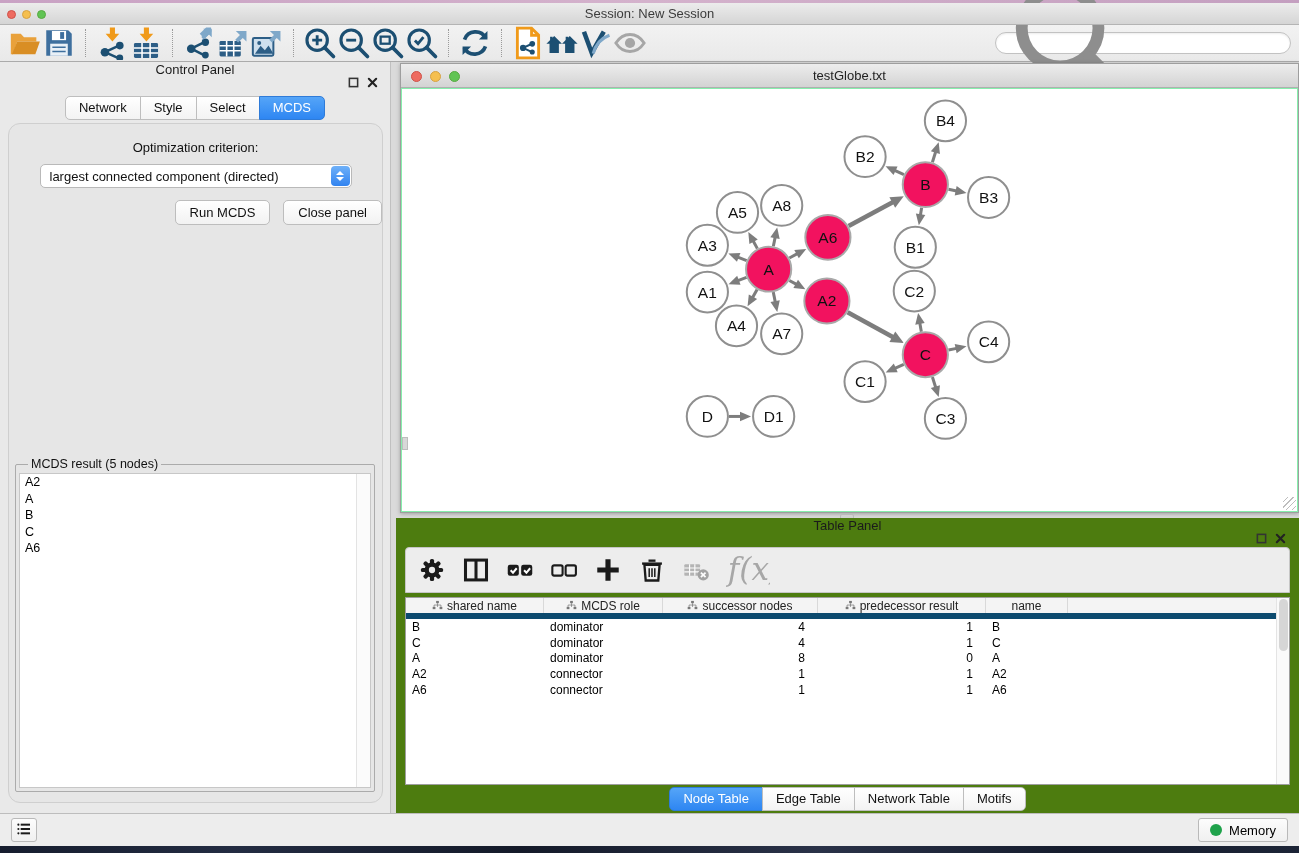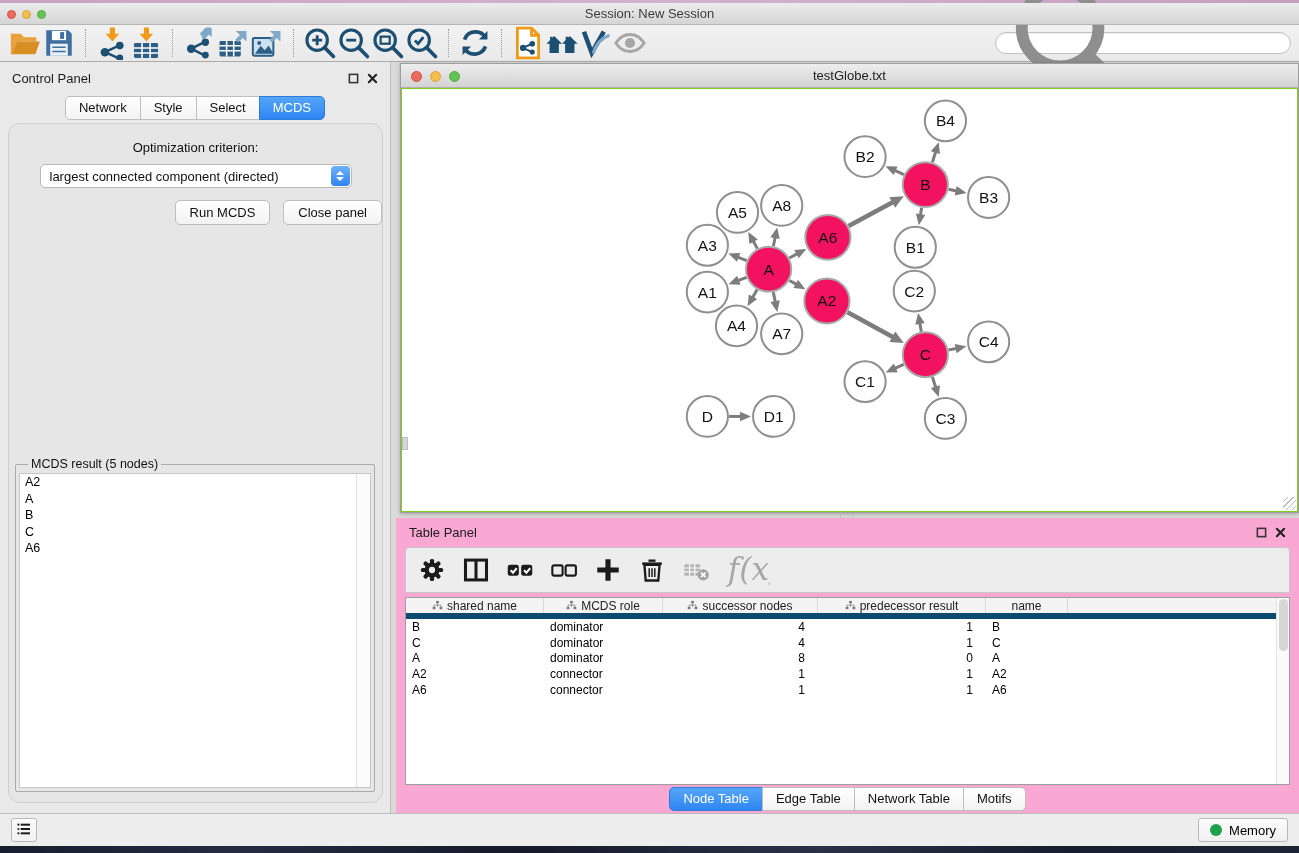--- a/index.html
+++ b/index.html
@@ -33,21 +33,21 @@
     border-radius:12px; display:flex; align-items:center; padding:0 8px; box-shadow:inset 0 1px 2px rgba(0,0,0,.08); }
   .searchbox svg { width:12px; height:12px; flex:none; }
   .searchbox input { border:none; outline:none; background:transparent; font-size:12px; width:100%; margin-left:5px; }
 
   
   .main { display:flex; height:751px; background:#DADADA; }
 
   
   .control-panel { width:391px; flex:none; background:#E9E9E9; border-right:1px solid #C0C0C0;
     display:flex; flex-direction:column; position:relative; }
-  .panel-header { height:32px; display:flex; align-items:center; padding:0 12px; }
+  .panel-header { height:32px; display:flex; align-items:center; padding:0 12px;flex-direction:column; }
   .panel-header .ph-title { font-size:13px; color:#1b1b1b; }
   .ph-icons { margin-left:auto; display:flex; gap:8px; }
   .ph-icons span { display:inline-flex; cursor:pointer; }
   .ph-icons svg { width:11px; height:11px; }
 
   .seg-row { display:flex; justify-content:center; margin:2px 0 0; }
   .seg { font-size:13px; padding:3px 13px 4px; background:linear-gradient(#FFFFFF,#F3F3F3);
     border:1px solid #BEBEBE; margin-left:-1px; color:#111; cursor:pointer; white-space:nowrap; }
   .seg:first-child { border-radius:5px 0 0 5px; margin-left:0; }
   .seg:last-child { border-radius:0 5px 5px 0; }
@@ -76,37 +76,37 @@
     border:1px solid #C7C7C7; overflow:hidden; }
   .result-list { position:absolute; inset:0 14px 0 0; }
   .result-list div { font-size:12.5px; line-height:16.5px; padding-left:5px; color:#000; }
   .result-scroll { position:absolute; right:0; top:0; bottom:0; width:14px; background:#FBFBFB;
     border-left:1px solid #E3E3E3; }
 
   
   .right-col { position:relative; flex:1; }
 
   .net-frame { position:absolute; left:9px; right:0; top:1px; height:450px;
-    border:1px solid #9E9E9E; background:#84cc16; box-shadow:0 1px 4px rgba(0,0,0,.25); }
+    border:1px solid #9E9E9E; background:#86efac; box-shadow:0 1px 4px rgba(0,0,0,.25); }
   .frame-titlebar { position:relative; height:24px; background:linear-gradient(#EDEDED,#D3D3D3);
     border-bottom:1px solid #AFAFAF; }
   .frame-titlebar .lights { top:7px; left:10px; gap:8px; }
   .frame-titlebar .light { width:11px; height:11px; }
   .frame-titlebar .title { text-align:center; line-height:24px; font-size:13px; color:#222; }
   .canvas { position:absolute; inset:25px 1px 1px 1px; top:25px; background:#fff; }
   .canvas svg { position:absolute; inset:0; width:100%; height:100%; }
   .left-grip { position:absolute; left:0; top:348px; width:6px; height:13px; background:#D8D8D8; border:1px solid #BDBDBD; }
   .corner-grip { position:absolute; right:1px; bottom:1px; width:13px; height:13px;
     background:repeating-linear-gradient(135deg, transparent 0 3px, #BDBDBD 3px 4px); }
 
   .splitter { position:absolute; left:9px; right:0; top:452px; height:4px; }
   .splitter .grip { position:absolute; left:440px; top:0; width:14px; height:7px; background:#D2D2D2;
     border:1px solid #BBB; border-radius:2px; }
 
-  .table-panel { position:absolute; left:5px; right:0; top:456px; bottom:0; background:#f9a8d4;
+  .table-panel { position:absolute; left:5px; right:0; top:456px; bottom:0; background:#4d7c0f;
     display:flex; flex-direction:column; }
   .table-panel .panel-header { height:29px; padding:0 13px; }
   .table-toolbar { margin:0 9px; height:46px; background:#EDEDED; border:1px solid #C6C6C6;
     border-radius:4px 4px 0 0; display:flex; align-items:center; padding:0 12px; gap:16px; }
   .table-toolbar .tbtn { width:28px; height:28px; }
   .table-toolbar .tbtn svg { width:22px; height:22px; }
   .table-toolbar .tbtn.fxw { width:44px; }
   .table-toolbar .tbtn.fxw svg { width:40px; }
 
   .table-wrap { margin:4px 9px 0; flex:none; height:188px; background:#fff; border:1px solid #9E9E9E;

